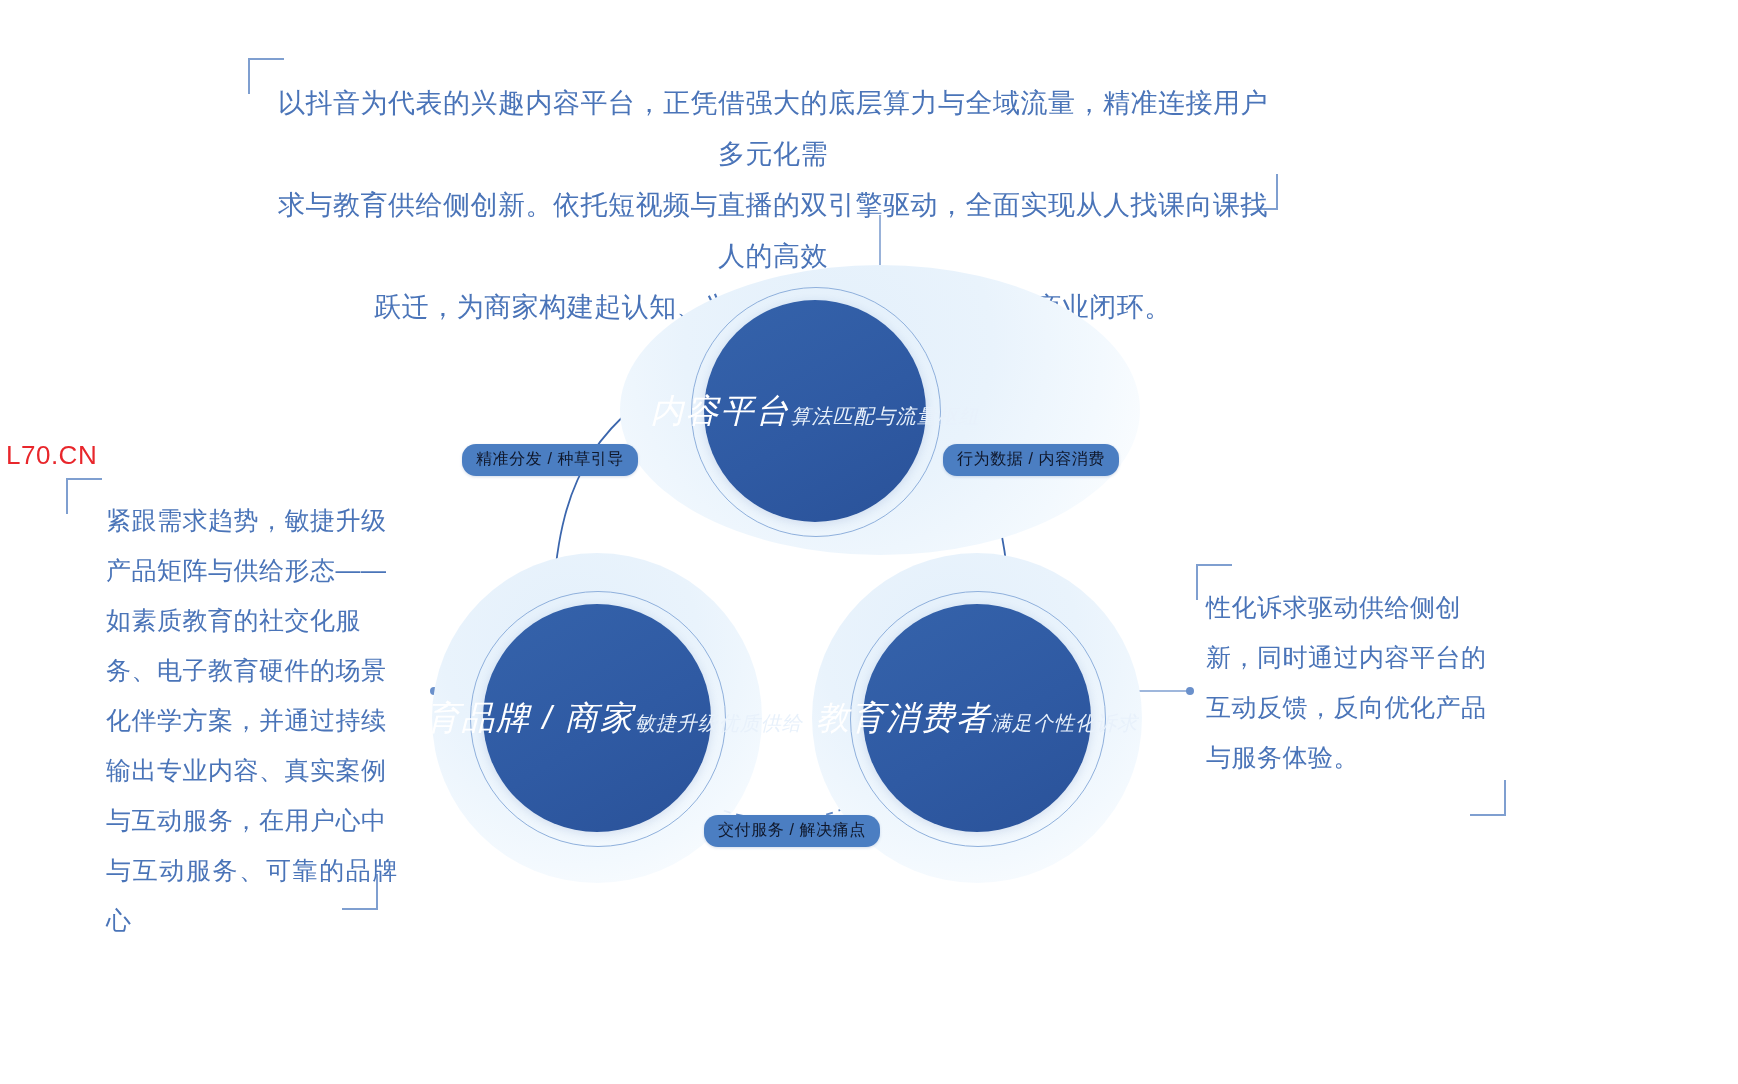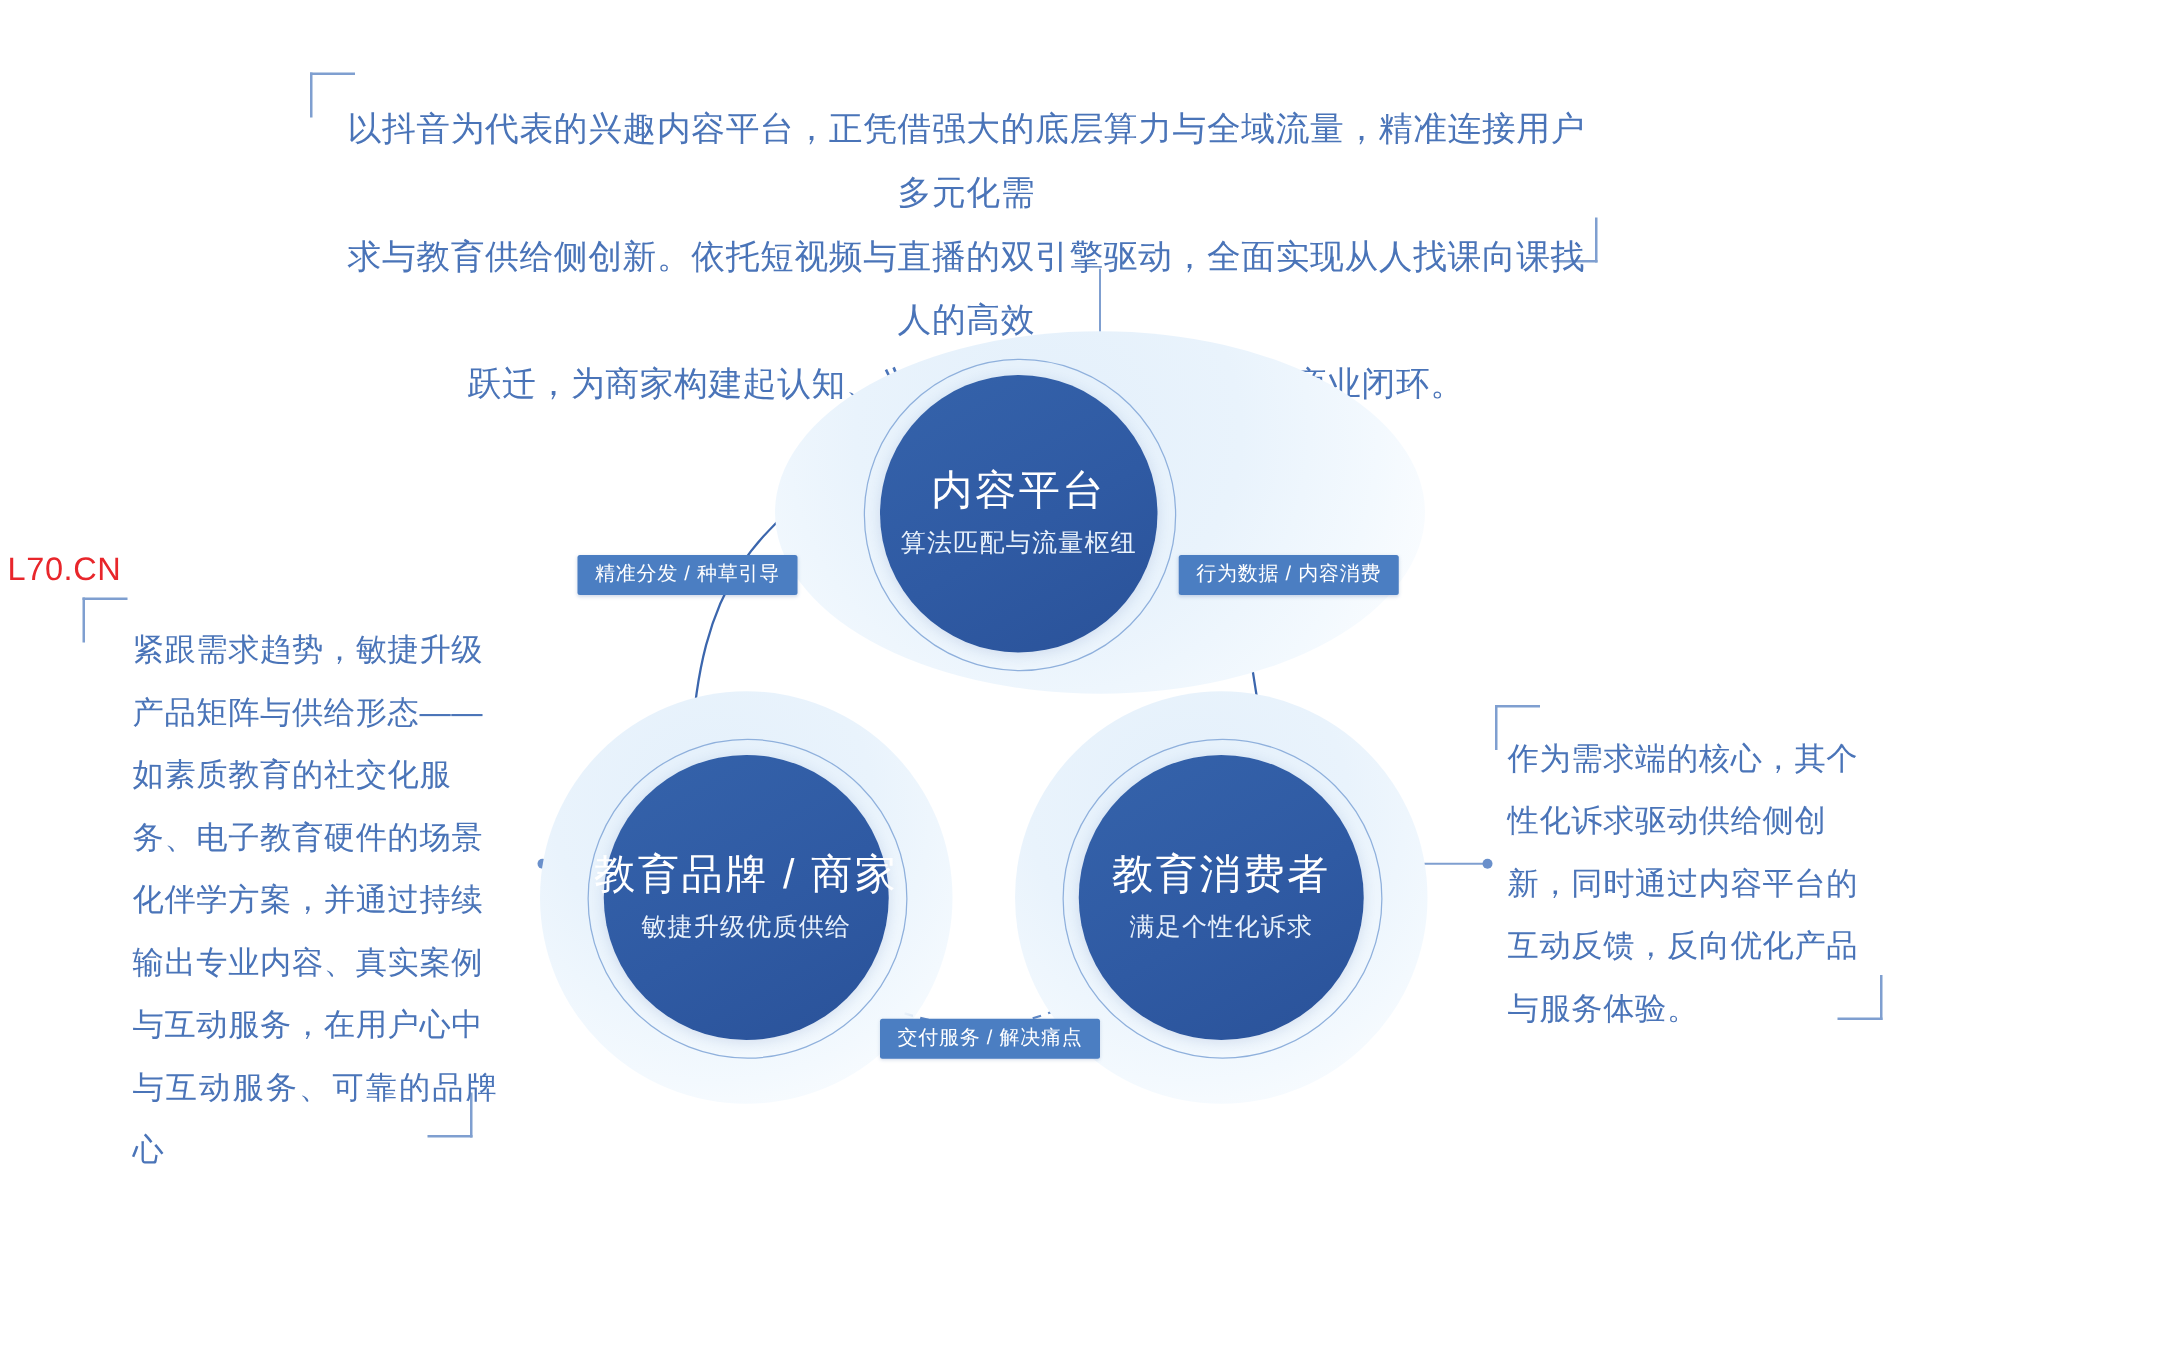--- a/index.html
+++ b/index.html
@@ -45,30 +45,30 @@
   .halo{
     position:absolute;border-radius:50%;
     background:radial-gradient(circle at 42% 28%, #e4f0fb 0%, #e9f3fc 42%, #f3f9fe 72%, rgba(255,255,255,0) 100%);
   }
   .ring{
     position:absolute;border-radius:50%;border:1.4px solid #8fb0dc;
   }
   .core{
     position:absolute;border-radius:50%;
     background:linear-gradient(150deg,#3563ab 0%,#2f5aa3 55%,#2a5299 100%);
-    display:flex;flex-direction:column;align-items:center;justify-content:center;
-    color:#ffffff;box-shadow:0 2px 10px rgba(40,80,150,.14);
+    display:flex;flex-direction:row;align-items:center;justify-content:center;
+    color:#ffffff;box-shadow:0 2px 10px rgba(40,80,150,.14);font-style:italic;
   }
   .core .title{font-size:33px;letter-spacing:2px;line-height:1.1;white-space:nowrap;}
   .core .sub{font-size:20px;letter-spacing:1px;margin-top:10px;color:#e8f1fb;white-space:nowrap;}
 
   
   .pill{
-    position:absolute;background:#4b7ec2;color:#ffffff;
-    font-size:16px;letter-spacing:.6px;border-radius:2px;
+    position:absolute;background:#4b7ec2;color:#0f172a;
+    font-size:16px;letter-spacing:.6px;border-radius:14px;
     padding:5px 14px 6px;white-space:nowrap;
     box-shadow:0 1px 3px rgba(40,80,150,.2);
   }
 
   svg.overlay{position:absolute;left:0;top:0;width:1738px;height:1084px;overflow:visible;}
 </style>
 </head>
 <body>
 
 <div class="stage">
@@ -98,21 +98,20 @@
     <p>输出专业内容、真实案例</p>
     <p>与互动服务，在用户心中</p>
     <p>与互动服务、可靠的品牌心</p>
   </div>
 
   <div class="bracket" style="left:1196px;top:564px;width:310px;height:252px;">
     <div class="c tl"></div>
     <div class="c br"></div>
   </div>
   <div class="txt" id="right-text">
-    <p>作为需求端的核心，其个</p>
     <p>性化诉求驱动供给侧创</p>
     <p>新，同时通过内容平台的</p>
     <p>互动反馈，反向优化产品</p>
     <p>与服务体验。</p>
   </div>
 
   <svg class="overlay" viewBox="0 0 1738 1084" xmlns="http://www.w3.org/2000/svg">
     <defs>
       <marker id="arrow-solid" viewBox="0 0 12 12" refX="9" refY="6" markerWidth="9" markerHeight="9" orient="auto-start-reverse">
         <path d="M0,0 L12,6 L0,12 L3,6 Z" fill="#3b66ad"></path>

